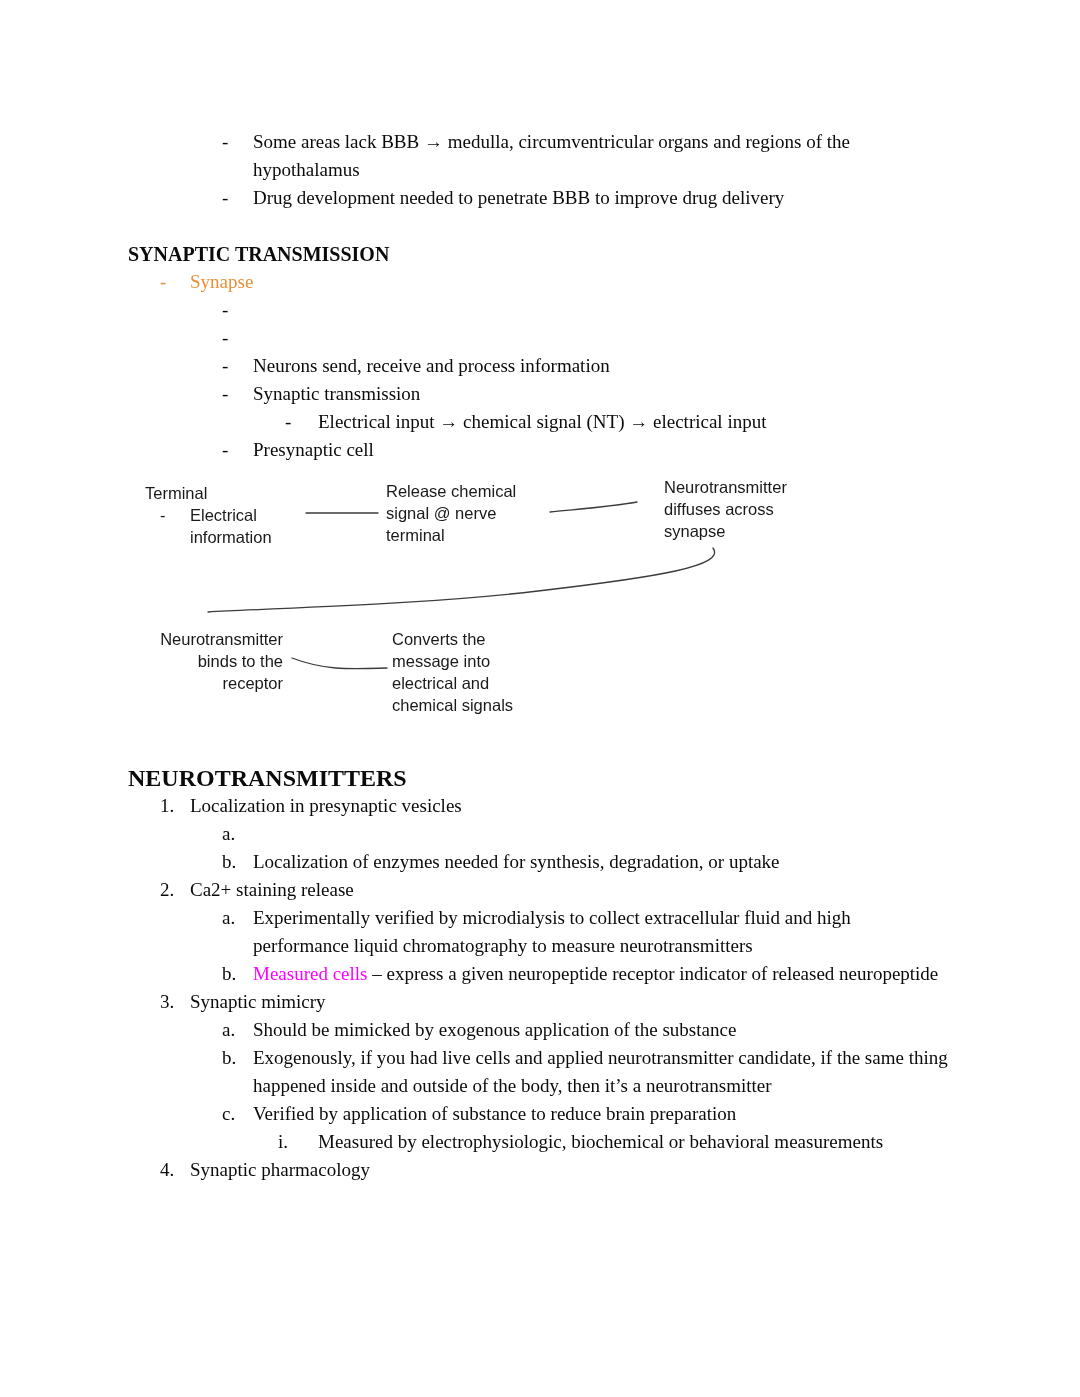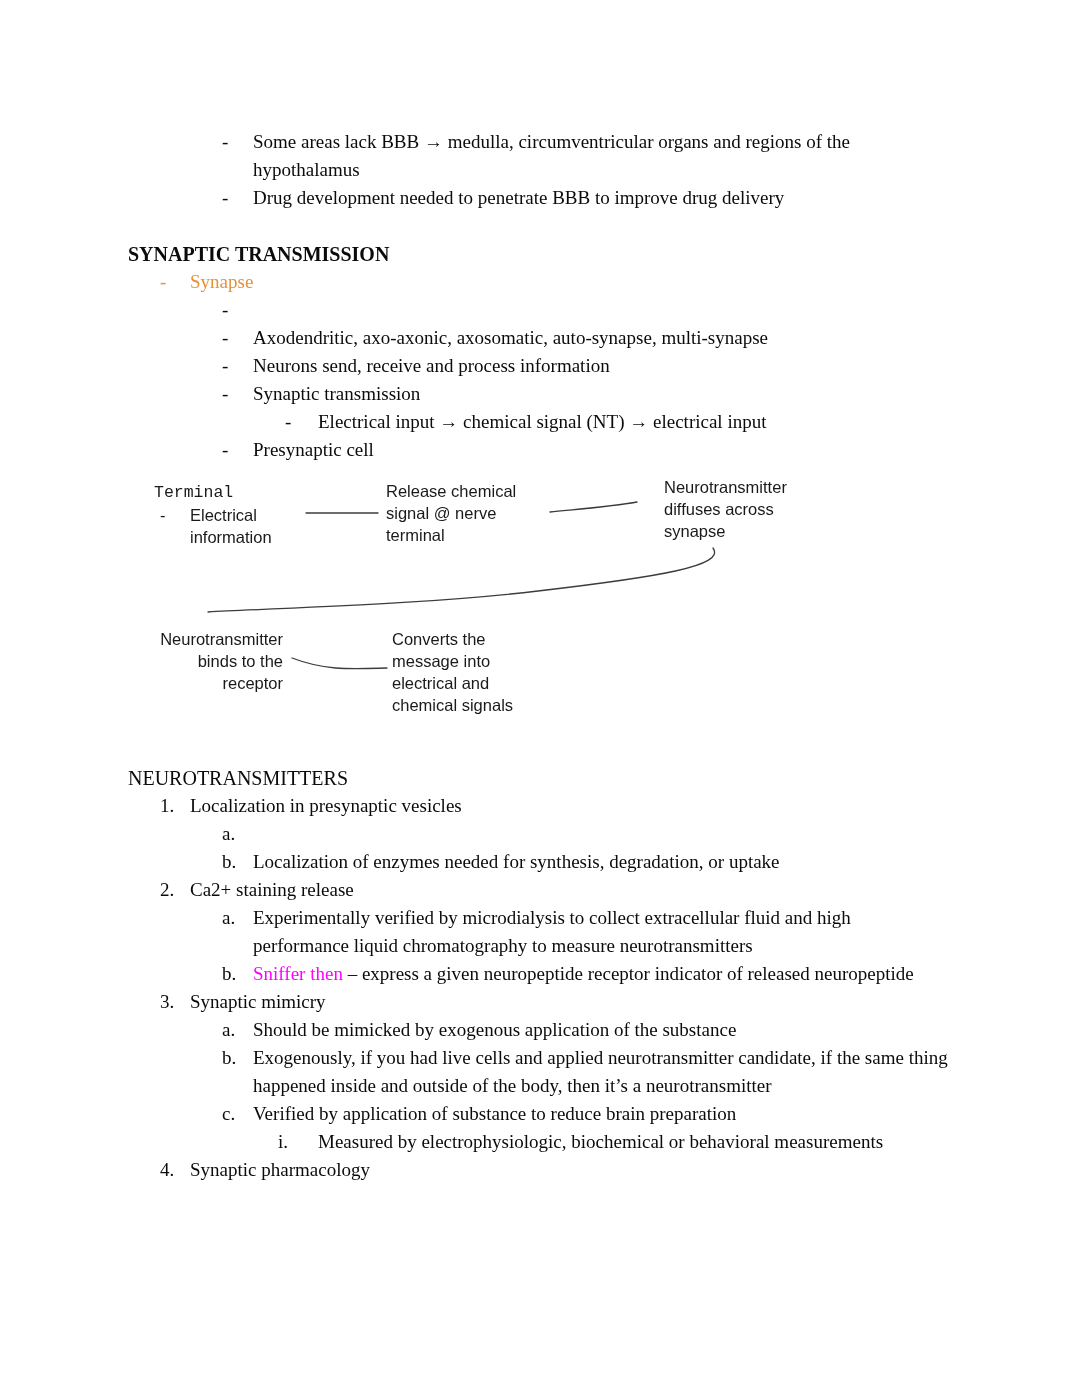--- a/index.html
+++ b/index.html
@@ -21,21 +21,21 @@
   .row .marker { flex: 0 0 31px; }
   .lvl1 { padding-left: 32px; }
   .lvl1 .marker { flex-basis: 30px; }
   .lvl2 { padding-left: 94px; }
   .lvl3 { padding-left: 157px; }
   .lvl3 .marker { flex-basis: 33px; }
   .lvlRoman { padding-left: 150px; }
   .lvlRoman .marker { flex-basis: 40px; }
   .text { flex: 1; }
   .heading { font-weight: bold; font-size: 20px; margin-top: 28px; }
-  .heading-tight { font-weight: normal; font-size: 20px; }
+  .heading-tight { font-weight: bold; font-size: 24px; }
   .orange { color: #e69138; }
   .blue { color: #4a86e8; }
   .magenta { color: #ff00ff; }
   .diagram {
     position: relative;
     height: 288px;
     margin-top: 12px;
     font-family: "Liberation Sans", sans-serif;
     font-size: 16.5px;
     line-height: 22px;
@@ -65,21 +65,20 @@
 
     <div class="row lvl1">
       <span class="marker orange">-</span>
       <span class="text orange">Synapse</span>
     </div>
     <div class="row lvl2">
       <span class="marker">-</span>
     </div>
     <div class="row lvl2">
       <span class="marker">-</span>
-      <span class="text">Axodendritic, axo-axonic, axosomatic, auto-synapse, multi-synapse</span>
     </div>
     <div class="row lvl2">
       <span class="marker">-</span>
       <span class="text">Neurons send, receive and process information</span>
     </div>
     <div class="row lvl2">
       <span class="marker">-</span>
       <span class="text">Synaptic transmission</span>
     </div>
     <div class="row lvl3">
@@ -92,21 +91,21 @@
     </div>
 
     <div class="diagram">
       <svg width="822" height="288" viewBox="0 0 822 288">
         <path d="M 178 37 L 250 37" stroke="#3c3c3c" stroke-width="1.3" fill="none" stroke-linecap="round"></path>
         <path d="M 422 36 C 452 33, 480 31, 509 26" stroke="#3c3c3c" stroke-width="1.3" fill="none" stroke-linecap="round"></path>
         <path d="M 585 72 C 598 90, 530 101, 410 115 C 290 129, 150 132, 80 136" stroke="#3c3c3c" stroke-width="1.3" fill="none" stroke-linecap="round"></path>
         <path d="M 164 182 C 198 195, 224 193, 259 192" stroke="#3c3c3c" stroke-width="1.3" fill="none" stroke-linecap="round"></path>
       </svg>
 
-      <div class="diag-label" style="left:26px; top:6px;font-family:Liberation Mono, monospace;">Terminal</div>
+      <div class="diag-label" style="left:17px; top:6px;">Terminal</div>
       <div class="diag-row" style="left:32px; top:28px; width:128px;">
         <span class="marker">-</span>
         <span class="text">Electrical information</span>
       </div>
       <div class="diag-label" style="left:258px; top:4px; width:155px;">Release chemical signal @ nerve terminal</div>
       <div class="diag-label" style="left:536px; top:0px; width:150px;">Neurotransmitter diffuses across synapse</div>
       <div class="diag-label" style="left:10px; top:152px; width:145px;text-align:right;">Neurotransmitter binds to the receptor</div>
       <div class="diag-label" style="left:264px; top:152px; width:145px;">Converts the message into electrical and chemical signals</div>
     </div>
 
@@ -126,21 +125,21 @@
     <div class="row lvl1">
       <span class="marker">2.</span>
       <span class="text">Ca2+ staining release</span>
     </div>
     <div class="row lvl2">
       <span class="marker">a.</span>
       <span class="text">Experimentally verified by microdialysis to collect extracellular fluid and high performance liquid chromatography to measure neurotransmitters</span>
     </div>
     <div class="row lvl2">
       <span class="marker">b.</span>
-      <span class="text"><span class="magenta">Sniffer then</span><span> – express a given neuropeptide receptor indicator of released neuropeptide</span></span>
+      <span class="text"><span class="magenta">Measured cells</span><span> – express a given neuropeptide receptor indicator of released neuropeptide</span></span>
     </div>
     <div class="row lvl1">
       <span class="marker">3.</span>
       <span class="text">Synaptic mimicry</span>
     </div>
     <div class="row lvl2">
       <span class="marker">a.</span>
       <span class="text">Should be mimicked by exogenous application of the substance</span>
     </div>
     <div class="row lvl2">

